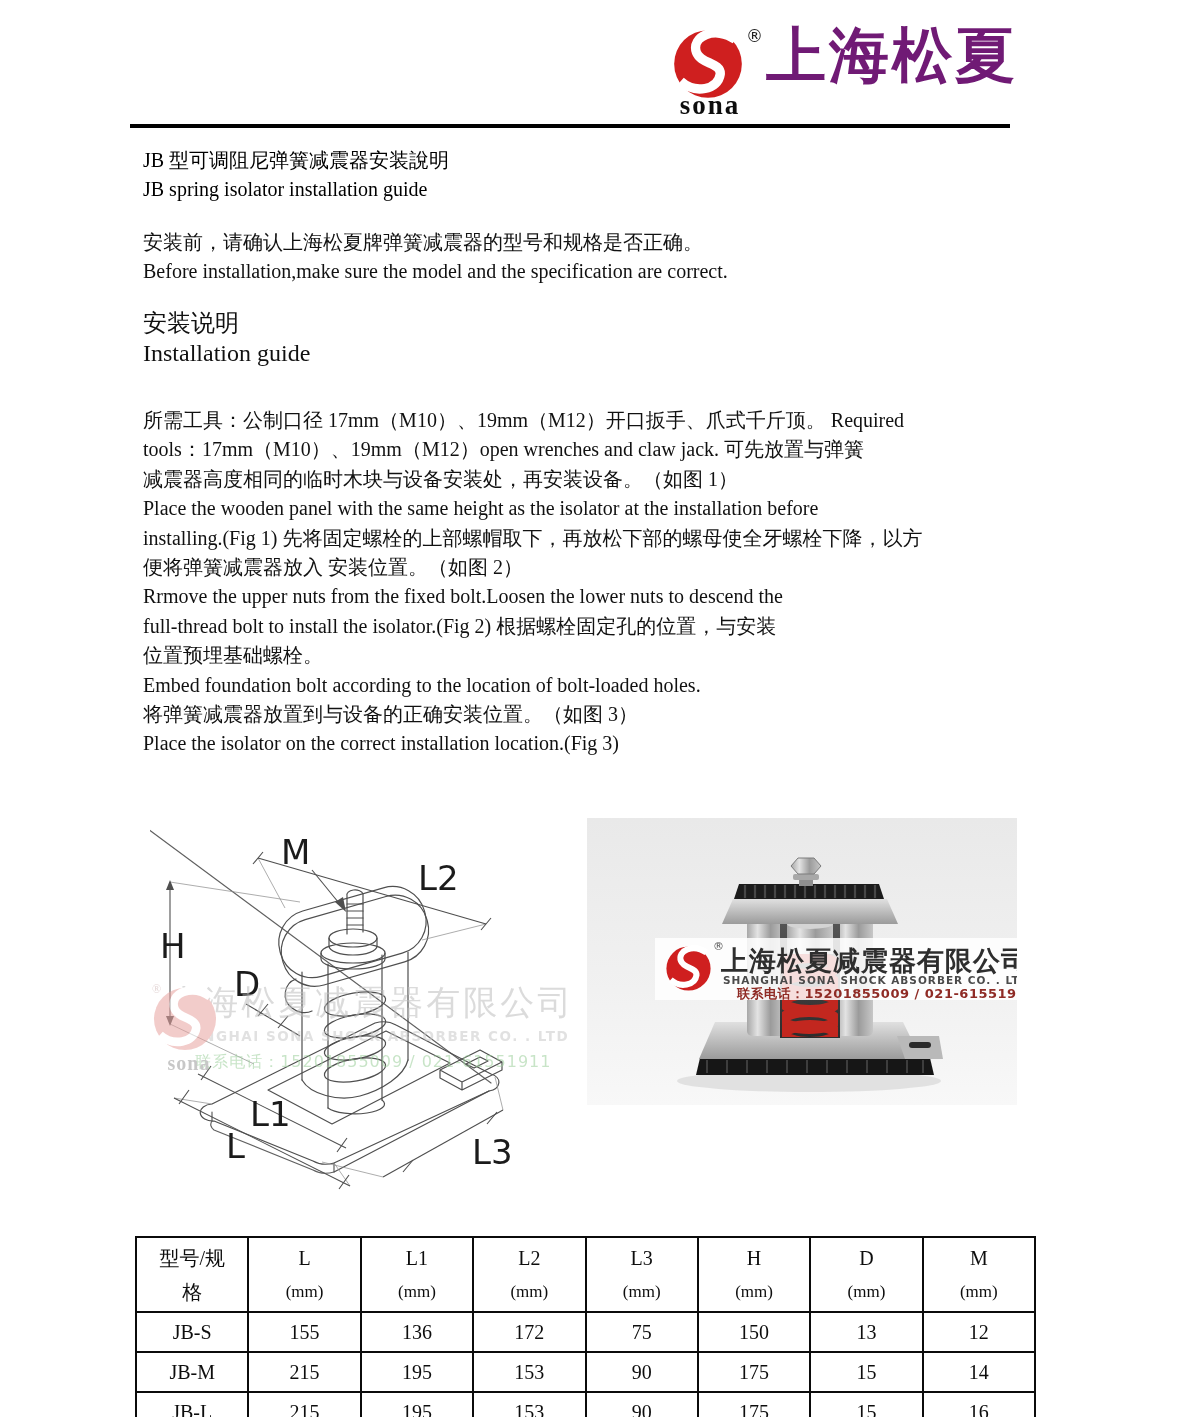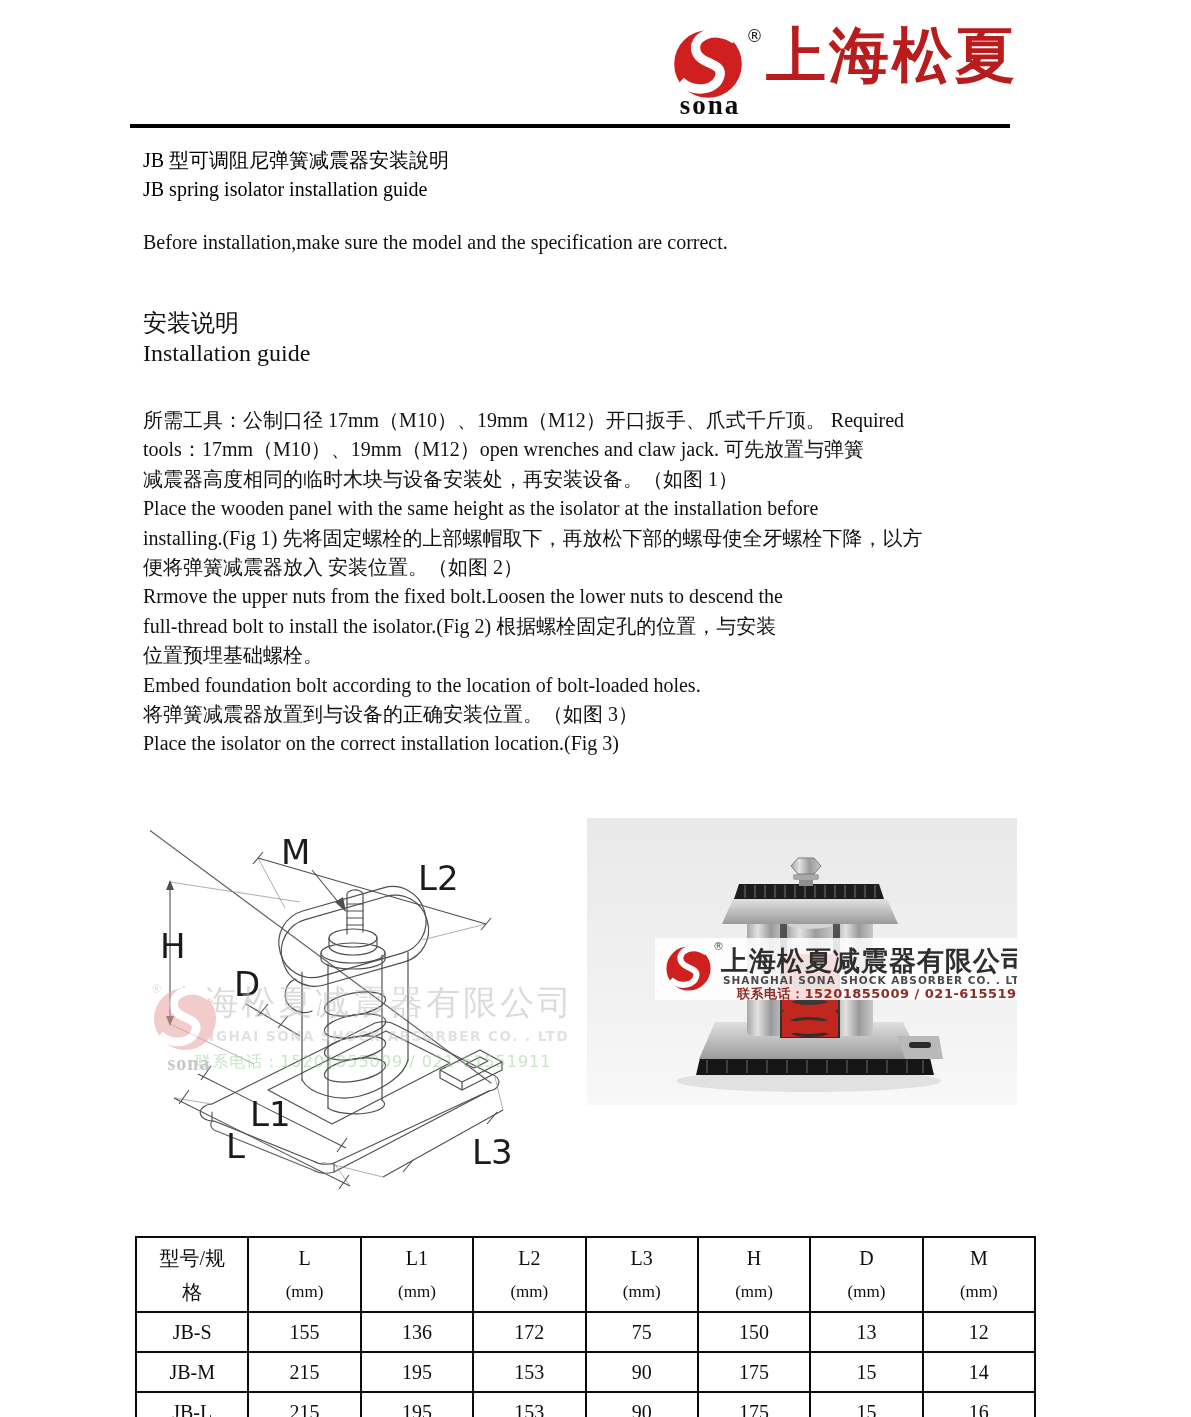--- a/index.html
+++ b/index.html
@@ -4,21 +4,21 @@
 <style>
   html,body{margin:0;padding:0;background:#ffffff;}
   .page{position:relative;width:1191px;height:1417px;background:#fff;overflow:hidden;
         font-family:"Liberation Serif","DejaVu Serif",serif;color:#111;}
   
   .brand{position:absolute;left:660px;top:24px;width:360px;height:100px;}
   .brand .smark{position:absolute;left:12px;top:4px;width:72px;height:72px;}
   .brand .reg{position:absolute;left:86px;top:2px;font-size:17px;font-family:"DejaVu Sans",sans-serif;color:#222;}
   .brand .word{position:absolute;left:10px;top:66px;width:80px;text-align:center;
                font-weight:bold;font-size:27px;letter-spacing:2px;color:#0d0d0d;}
-  .brand .cn{position:absolute;left:106px;top:-8px;font-size:60px;font-weight:700;color:#b91c1c;
+  .brand .cn{position:absolute;left:106px;top:-8px;font-size:60px;font-weight:700;color:#701a75;
              font-family:"Liberation Sans","DejaVu Sans",sans-serif;letter-spacing:3px;}
   .hrule{position:absolute;left:130px;top:124px;width:880px;height:4px;background:#000;}
   
   .titleblk{position:absolute;left:143px;top:146px;line-height:29px;font-size:20px;color:#000000;white-space:nowrap;}
   .introblk{position:absolute;left:143px;top:228px;line-height:29px;font-size:20px;white-space:nowrap;}
   .sectionblk{position:absolute;left:143px;top:308px;line-height:30px;font-size:24px;white-space:nowrap;}
   .bodyblk{position:absolute;left:143px;top:406px;line-height:29.4px;font-size:20px;white-space:nowrap;}
   
   .fig-diagram{position:absolute;left:150px;top:812px;width:405px;height:385px;}
   .fig-diagram svg{position:absolute;left:0;top:0;}
@@ -58,20 +58,21 @@
     <div class="cn">上海松夏</div>
   </div>
   <div class="hrule"></div>
 
   <div class="titleblk">
     <div>JB 型可调阻尼弹簧减震器安装說明</div>
     <div>JB spring isolator installation guide</div>
   </div>
 
   <div class="introblk">
+    <div>安装前，请确认上海松夏牌弹簧减震器的型号和规格是否正确。</div>
     <div>Before installation,make sure the model and the specification are correct.</div>
   </div>
 
   <div class="sectionblk">
     <div>安装说明</div>
     <div>Installation guide</div>
   </div>
 
   <div class="bodyblk">
     <div>所需工具：公制口径 17mm（M10）、19mm（M12）开口扳手、爪式千斤顶。 Required</div>

